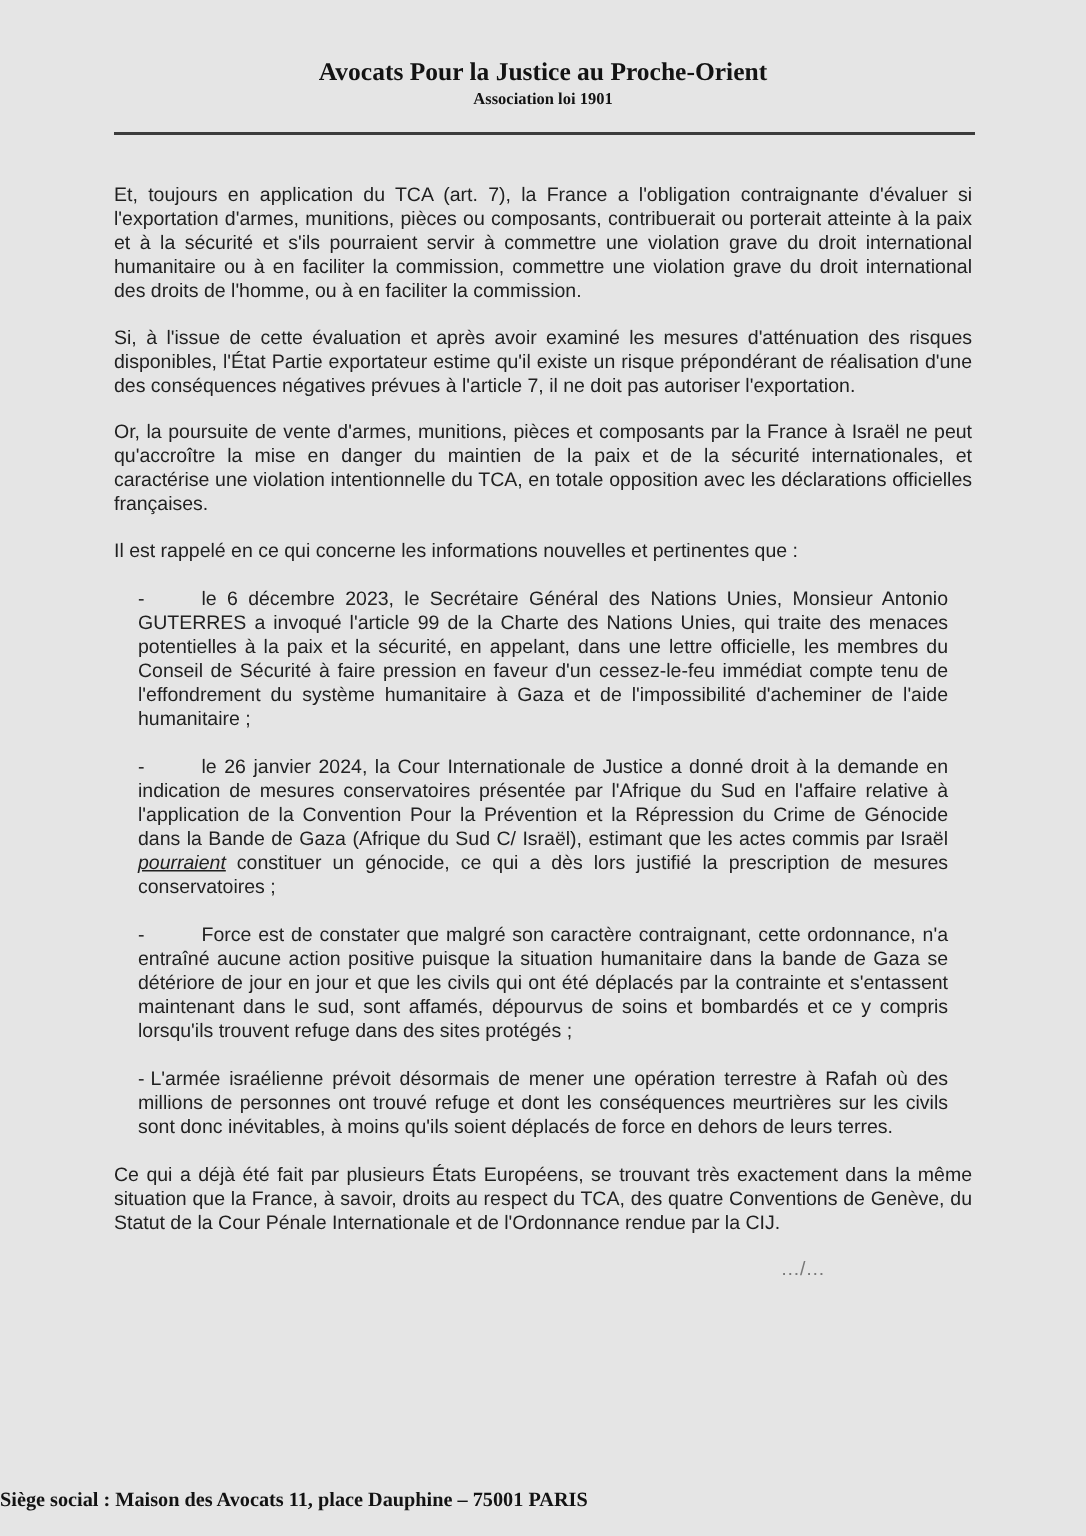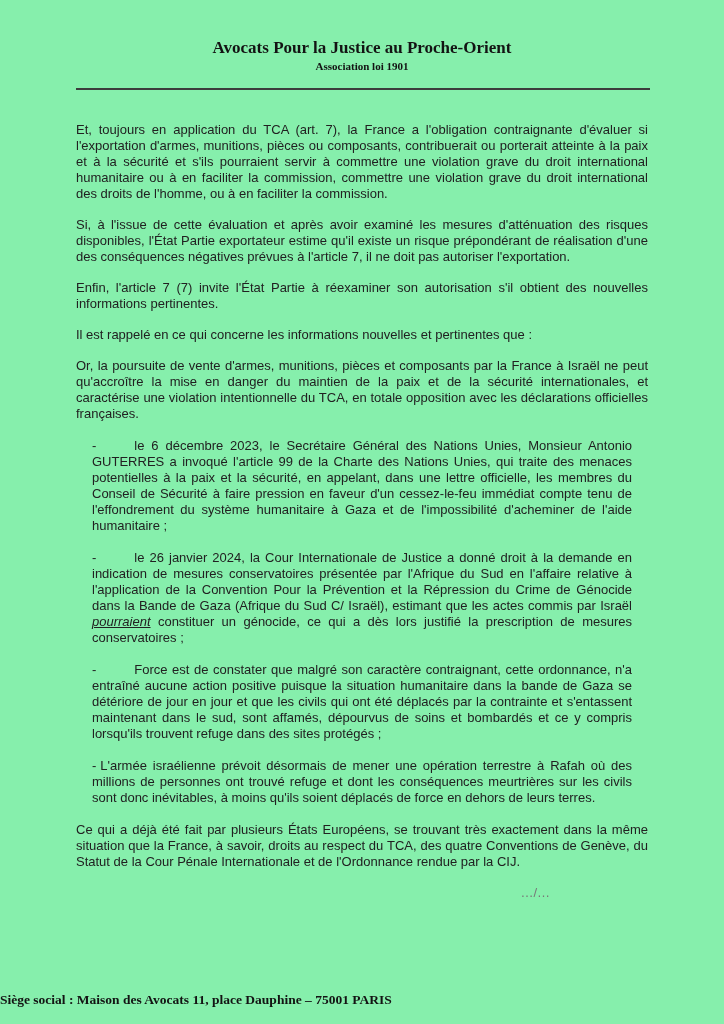--- a/index.html
+++ b/index.html
@@ -7,21 +7,21 @@
     padding: 0;
     width: 724px;
     height: 1024px;
     overflow: hidden;
     background: #ffffff;
   }
   .page {
     position: relative;
     width: 724px;
     height: 1024px;
-    background: #86efac;
+    background: #e5e5e5;
     font-family: "Liberation Sans", sans-serif;
     color: #222222;
   }
   .letterhead {
     padding-top: 38px;
     text-align: center;
     font-family: "Liberation Serif", serif;
     font-weight: 700;
     color: #131313;
   }
@@ -97,25 +97,24 @@
   </div>
 
   <div class="header-divider"></div>
 
   <div class="content">
 
     <p>Et, toujours en application du TCA (art. 7), la France a l'obligation contraignante d'évaluer si l'exportation d'armes, munitions, pièces ou composants, contribuerait ou porterait atteinte à la paix et à la sécurité et s'ils pourraient servir à commettre une violation grave du droit international humanitaire ou à en faciliter la commission, commettre une violation grave du droit international des droits de l'homme, ou à en faciliter la commission.</p>
 
     <p>Si, à l'issue de cette évaluation et après avoir examiné les mesures d'atténuation des risques disponibles, l'État Partie exportateur estime qu'il existe un risque prépondérant de réalisation d'une des conséquences négatives prévues à l'article 7, il ne doit pas autoriser l'exportation.</p>
 
-    <p>Enfin, l'article 7 (7) invite l'État Partie à réexaminer son autorisation s'il obtient des nouvelles informations pertinentes.</p>
+
+    <p>Or, la poursuite de vente d'armes, munitions, pièces et composants par la France à Israël ne peut qu'accroître la mise en danger du maintien de la paix et de la sécurité internationales, et caractérise une violation intentionnelle du TCA, en totale opposition avec les déclarations officielles françaises.</p>
 
     <p>Il est rappelé en ce qui concerne les informations nouvelles et pertinentes que :</p>
-
-    <p>Or, la poursuite de vente d'armes, munitions, pièces et composants par la France à Israël ne peut qu'accroître la mise en danger du maintien de la paix et de la sécurité internationales, et caractérise une violation intentionnelle du TCA, en totale opposition avec les déclarations officielles françaises.</p>
 
     <div class="bullet-list">
 
       <div class="bullet-item"><span>-</span><span class="tab"></span><span>le 6 décembre 2023, le Secrétaire Général des Nations Unies, Monsieur Antonio GUTERRES a invoqué l'article 99 de la Charte des Nations Unies, qui traite des menaces potentielles à la paix et la sécurité, en appelant, dans une lettre officielle, les membres du Conseil de Sécurité à faire pression en faveur d'un cessez-le-feu immédiat compte tenu de l'effondrement du système humanitaire à Gaza et de l'impossibilité d'acheminer de l'aide humanitaire ;</span></div>
 
       <div class="bullet-item"><span>-</span><span class="tab"></span><span>le 26 janvier 2024, la Cour Internationale de Justice a donné droit à la demande en indication de mesures conservatoires présentée par l'Afrique du Sud en l'affaire relative à l'application de la Convention Pour la Prévention et la Répression du Crime de Génocide dans la Bande de Gaza (Afrique du Sud C/ Israël), estimant que les actes commis par Israël </span><span class="em-underline">pourraient</span><span> constituer un génocide, ce qui a dès lors justifié la prescription de mesures conservatoires ;</span></div>
 
       <div class="bullet-item"><span>-</span><span class="tab"></span><span>Force est de constater que malgré son caractère contraignant, cette ordonnance, n'a entraîné aucune action positive puisque la situation humanitaire dans la bande de Gaza se détériore de jour en jour et que les civils qui ont été déplacés par la contrainte et s'entassent maintenant dans le sud, sont affamés, dépourvus de soins et bombardés et ce y compris lorsqu'ils trouvent refuge dans des sites protégés ;</span></div>
 
       <div class="bullet-item"><span>-</span><span class="sp"></span><span>L'armée israélienne prévoit désormais de mener une opération terrestre à Rafah où des millions de personnes ont trouvé refuge et dont les conséquences meurtrières sur les civils sont donc inévitables, à moins qu'ils soient déplacés de force en dehors de leurs terres.</span></div>

